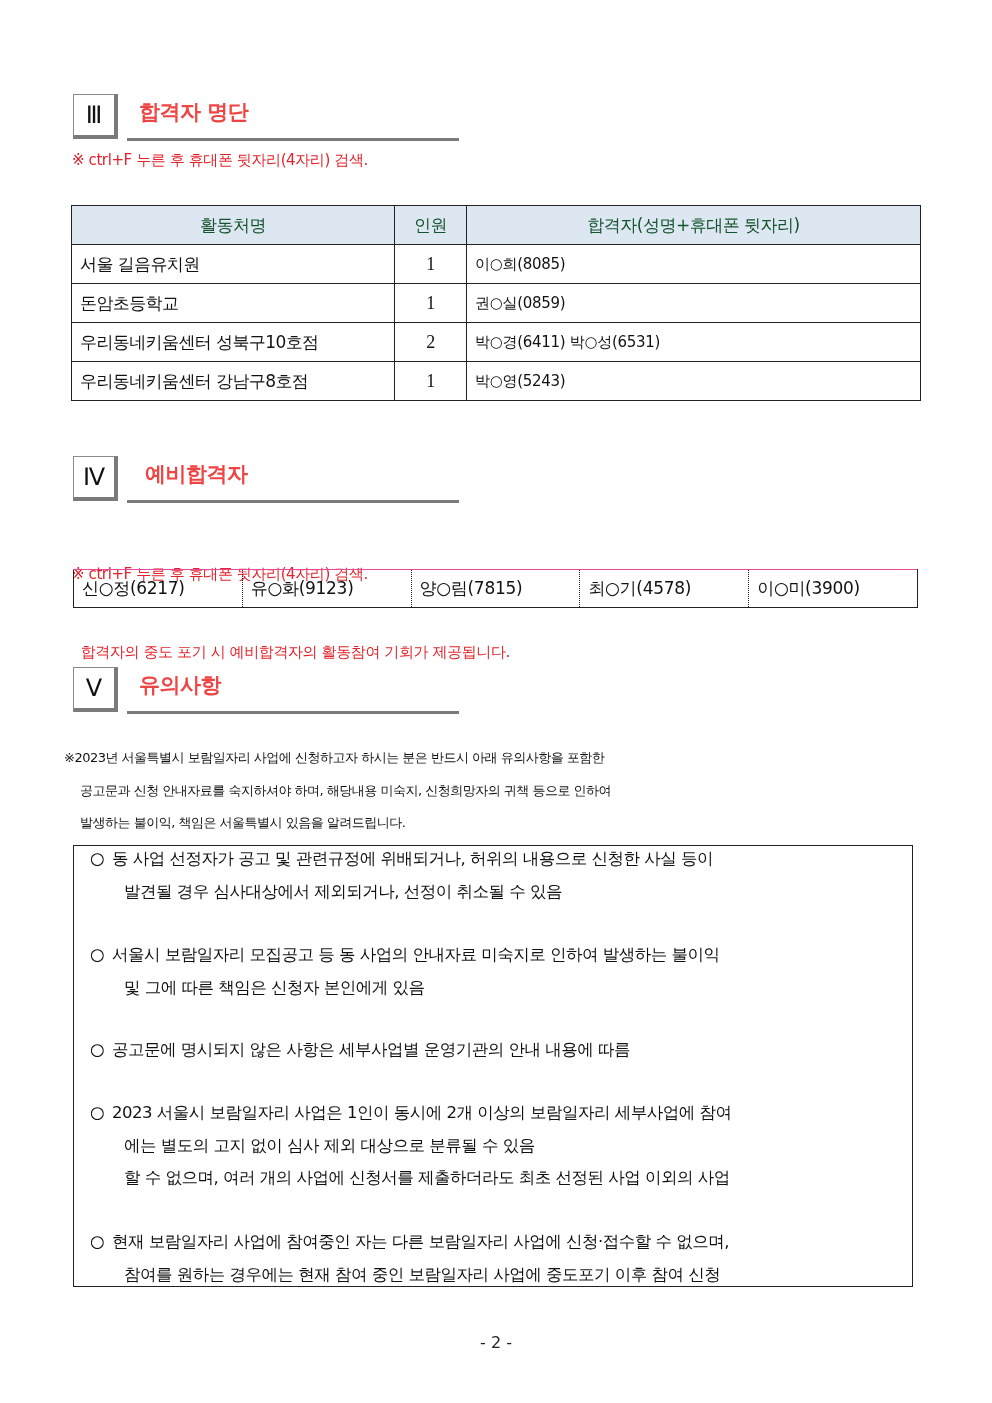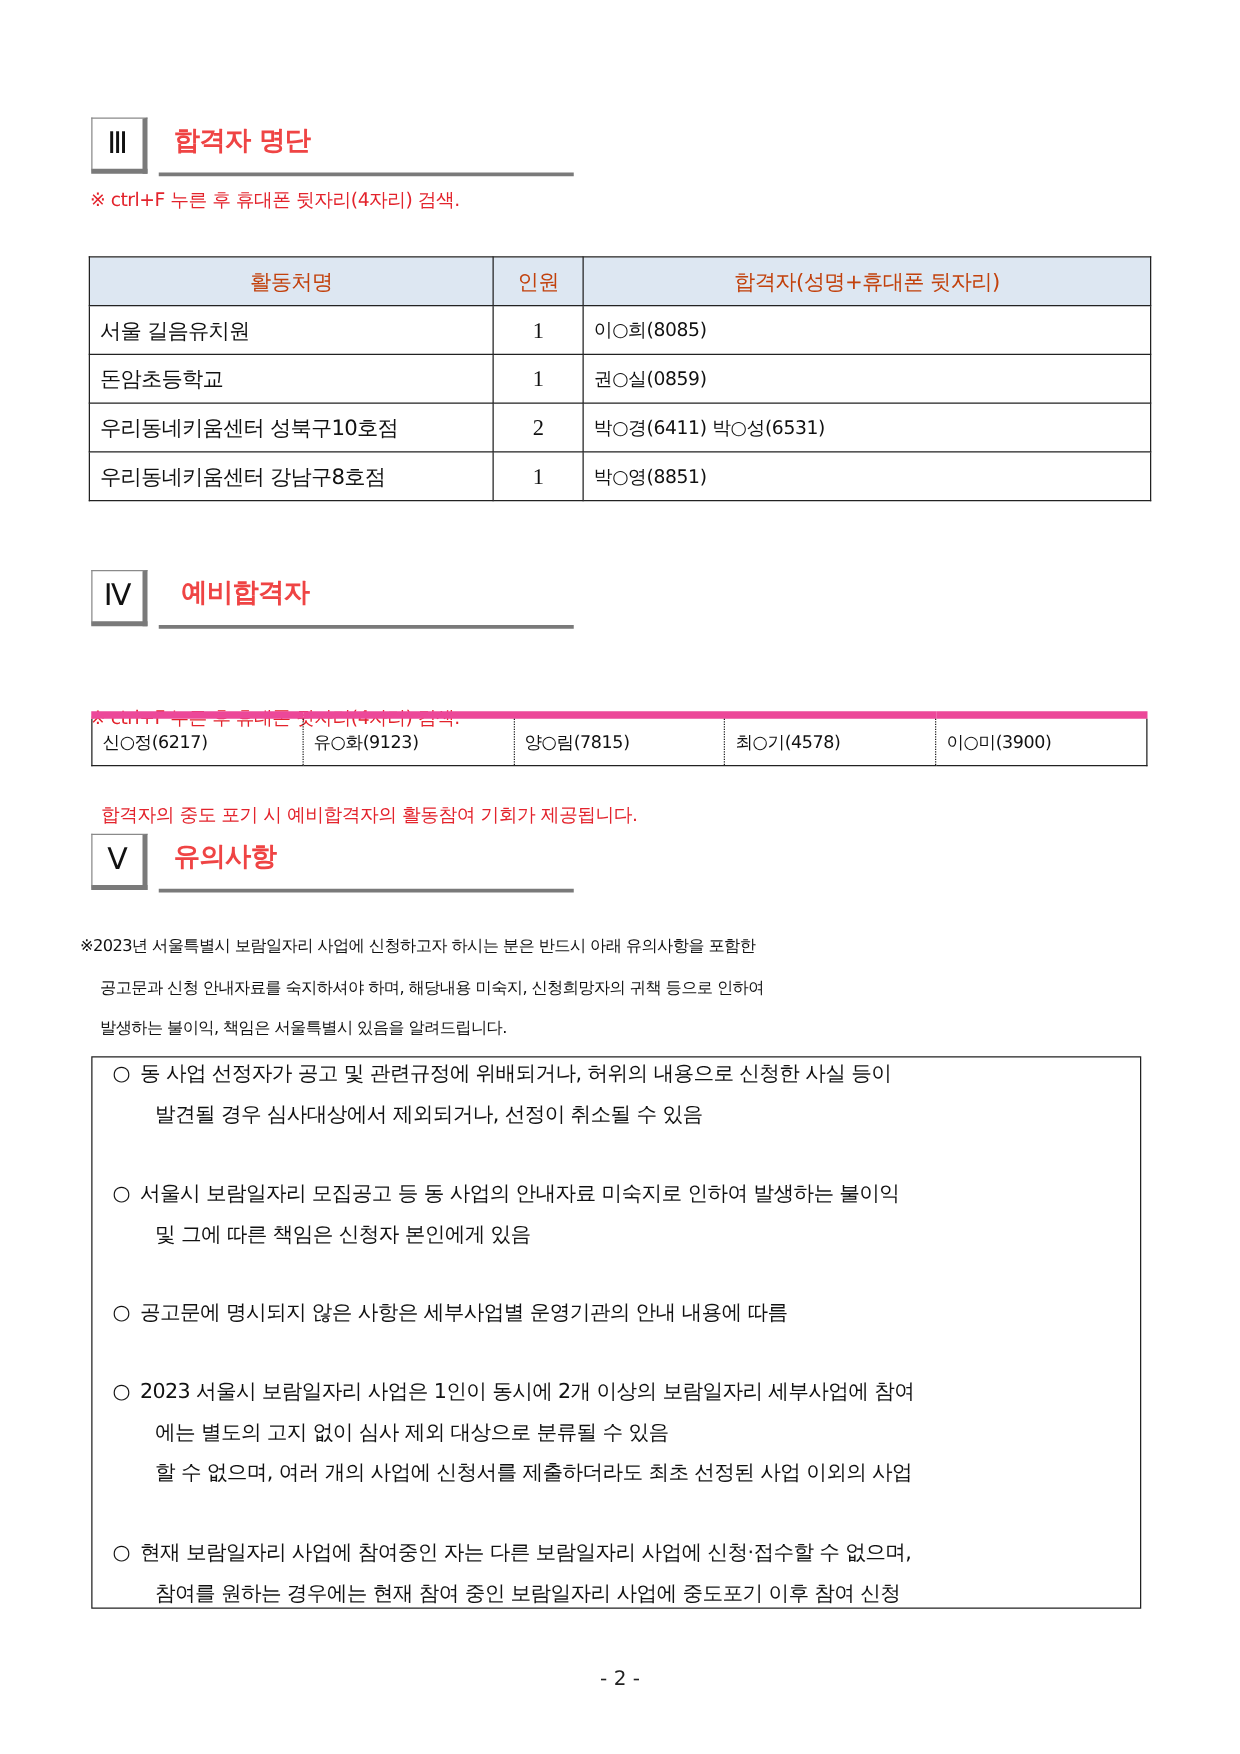--- a/index.html
+++ b/index.html
@@ -23,31 +23,31 @@
     .sec-line { position: absolute; left: 54px; top: 44px; width: 332px; height: 3px; background: #7a7a7a; }
     .red-note {
       position: absolute; left: 72px; color: #e3232c;
       font-family: "DejaVu Sans", sans-serif; font-size: 15px; letter-spacing: -0.4px; line-height: 26px;
     }
     table { border-collapse: collapse; position: absolute; }
     .winners { left: 71px; top: 205px; width: 850px; }
     .winners th, .winners td { border: 1px solid #222; height: 38px; padding: 0; }
     .winners th {
       background: #dde7f2; font-family: "DejaVu Sans", sans-serif; font-weight: normal;
-      font-size: 17px; letter-spacing: -0.5px; color: #c2410c;
+      font-size: 17px; letter-spacing: -0.5px; color: #14532d;
     }
     .winners td { font-family: "DejaVu Sans", sans-serif; font-size: 17px; letter-spacing: -0.6px; }
     .winners td.org { padding-left: 8px; }
     .winners td.cnt { text-align: center; font-family: "Liberation Serif", serif; font-size: 18px; }
     .winners td.names { padding-left: 8px; font-size: 15px; letter-spacing: -0.3px; }
     .reserve { left: 73px; top: 569px; width: 845px; }
     .reserve td {
-      border-top: 6px solid #ec4899; border-bottom: 1px solid #222;
+      border-top: 1px solid #ec4899; border-bottom: 1px solid #222;
       border-left: 1px dotted #222; height: 37px; padding: 0 0 0 8px;
-      font-family: "DejaVu Sans", sans-serif; font-size: 14px; letter-spacing: -0.3px; width: 20%;
+      font-family: "DejaVu Sans", sans-serif; font-size: 17px; letter-spacing: -0.3px; width: 20%;
     }
     .reserve td:first-child { border-left: 1px solid #222; }
     .reserve td:last-child { border-right: 1px solid #222; }
     .intro {
       position: absolute; left: 64px; top: 742px; width: 842px;
       font-family: "DejaVu Sans", sans-serif; font-size: 13px; letter-spacing: -0.5px; line-height: 32.5px;
       text-align: justify;
     }
     .intro .ln { display: block; white-space: nowrap; }
     .intro .ind { padding-left: 16px; }
@@ -102,21 +102,21 @@
       <td class="names">권○실(0859)</td>
     </tr>
     <tr>
       <td class="org">우리동네키움센터 성북구10호점</td>
       <td class="cnt">2</td>
       <td class="names">박○경(6411) 박○성(6531)</td>
     </tr>
     <tr>
       <td class="org">우리동네키움센터 강남구8호점</td>
       <td class="cnt">1</td>
-      <td class="names">박○영(8851)</td>
+      <td class="names">박○영(5243)</td>
     </tr>
   </tbody>
 </table>
 
 <div class="sec-head" style="top:456px;">
   <div class="sec-num">Ⅳ</div>
   <div class="sec-title" style="left:56px;margin-left:16px;">예비합격자</div>
   <div class="sec-line"></div>
 </div>
 <div class="red-note" style="top:509px; white-space:pre;">

